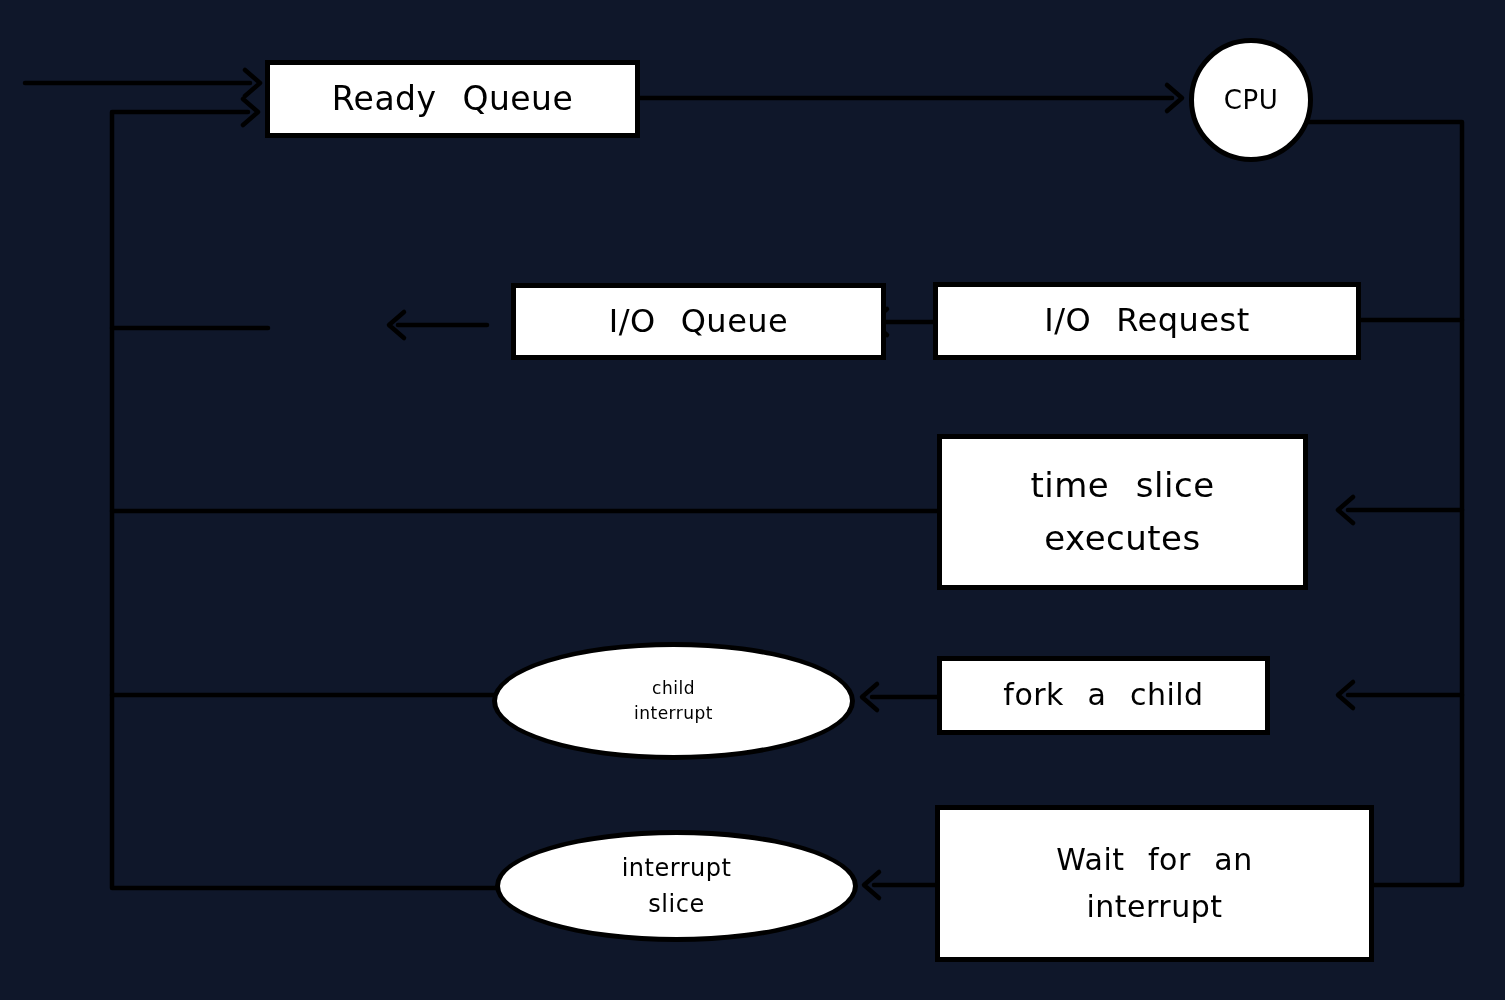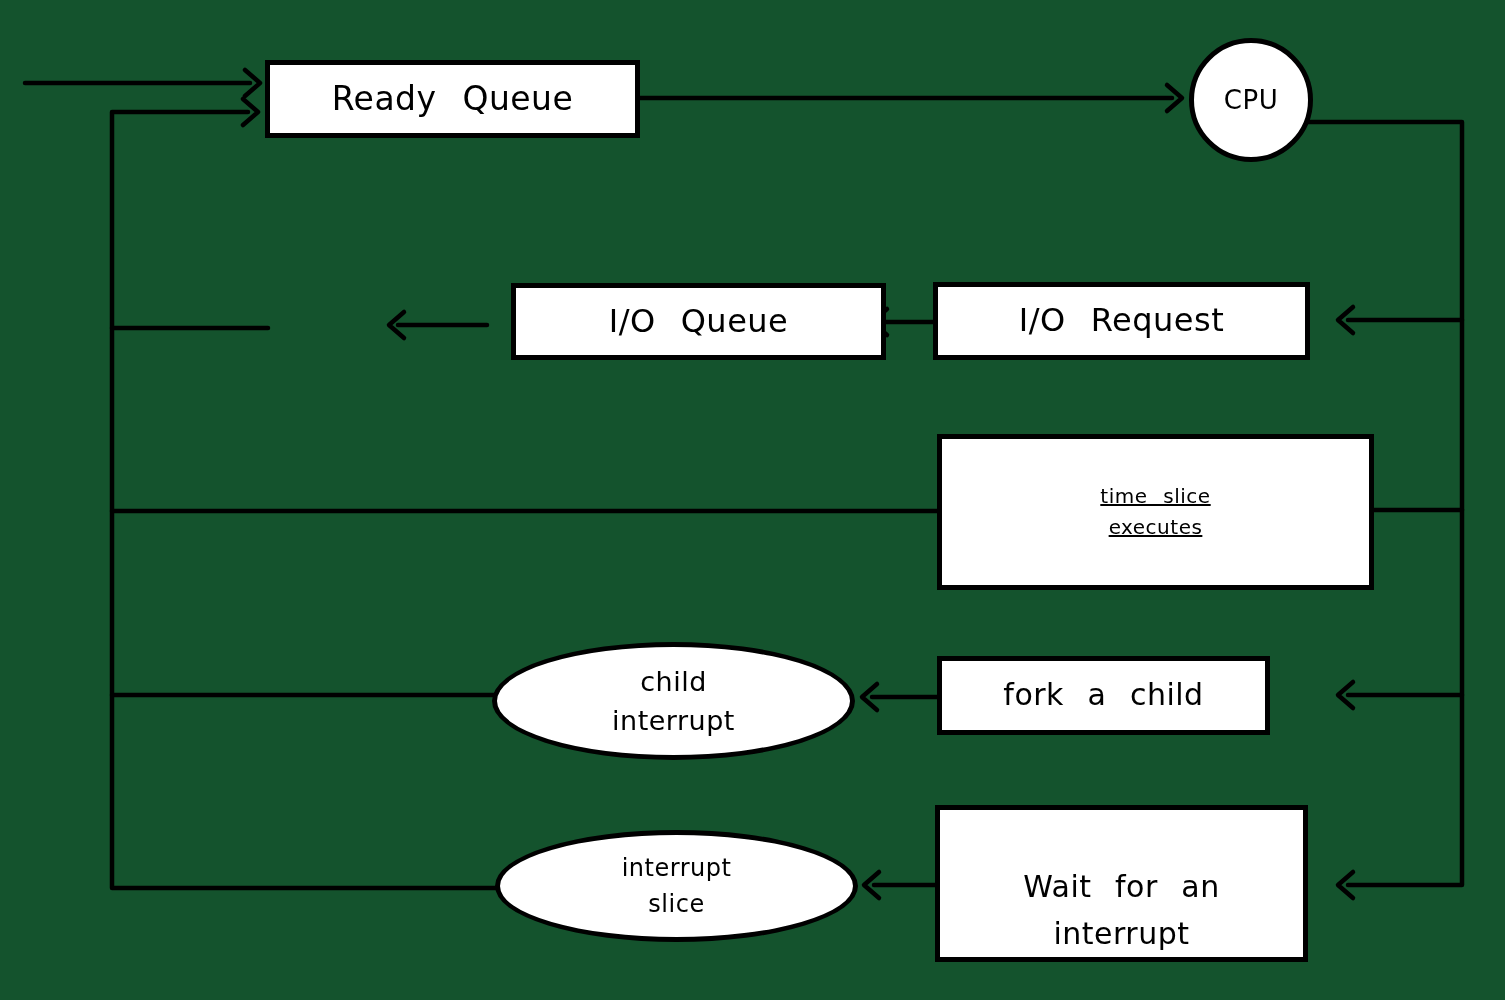--- a/index.html
+++ b/index.html
@@ -4,21 +4,21 @@
 <style>
   html, body {
     margin: 0;
     padding: 0;
     background: #ffffff;
   }
   #canvas {
     position: relative;
     width: 1505px;
     height: 1000px;
-    background: #14532d;
+    background: #0f172a;
     font-family: "DejaVu Sans", sans-serif;
     color: #000000;
     overflow: hidden;
   }
   #wires {
     position: absolute;
     left: 0;
     top: 0;
     z-index: 1;
   }
@@ -36,26 +36,26 @@
     word-spacing: 0.45em;
     letter-spacing: 0.5px;
     line-height: 1.55;
   }
   .round { border-radius: 50%; }
 
   .node-ready-queue   { left: 265px;  top: 60px;  width: 375px; height: 78px;  font-size: 33px; }
   .node-cpu           { left: 1189px; top: 38px;  width: 124px; height: 124px; font-size: 26px; }
   .node-io            { left: 263px;  top: 268px; width: 120px; height: 120px; font-size: 31px; }
   .node-io-queue      { left: 487px;  top: 283px; width: 375px; height: 77px;  font-size: 32px; margin-left: 24px; }
-  .node-io-request    { left: 933px;  top: 282px; width: 377px; height: 78px;  font-size: 32px; }
-  .node-time-slice    { left: 937px;  top: 434px; width: 437px; height: 156px; font-size: 20px; text-decoration: underline; }
-  .node-child-exec    { left: 492px;  top: 642px; width: 363px; height: 118px; font-size: 27px; line-height: 1.45; }
+  .node-io-request    { left: 933px;  top: 282px; width: 428px; height: 78px;  font-size: 32px; }
+  .node-time-slice    { left: 937px;  top: 434px; width: 371px; height: 156px; font-size: 34px; }
+  .node-child-exec    { left: 492px;  top: 642px; width: 363px; height: 118px; font-size: 17px; line-height: 1.45; }
   .node-fork-child    { left: 937px;  top: 656px; width: 333px; height: 79px;  font-size: 30px; }
   .node-interrupt-occ { left: 495px;  top: 830px; width: 363px; height: 112px; font-size: 24px; line-height: 1.5; }
-  .node-wait-int      { left: 935px;  top: 805px; width: 373px; height: 157px; font-size: 30px; justify-content: flex-end; }
+  .node-wait-int      { left: 935px;  top: 805px; width: 439px; height: 157px; font-size: 30px; }
 
   .node span { display: block; }
 
   .wire {
     stroke: #000000;
     stroke-width: 4.5;
     fill: none;
     stroke-linecap: round;
     stroke-linejoin: round;
   }

